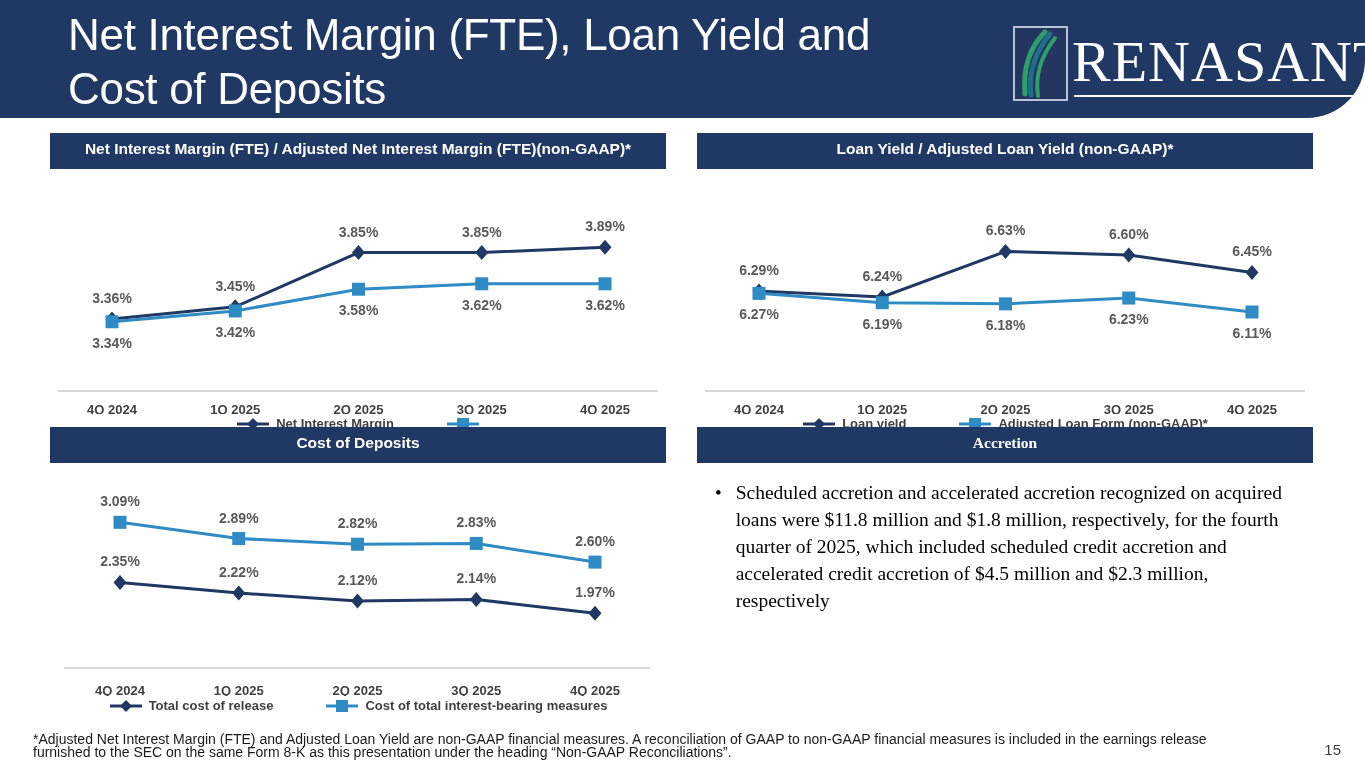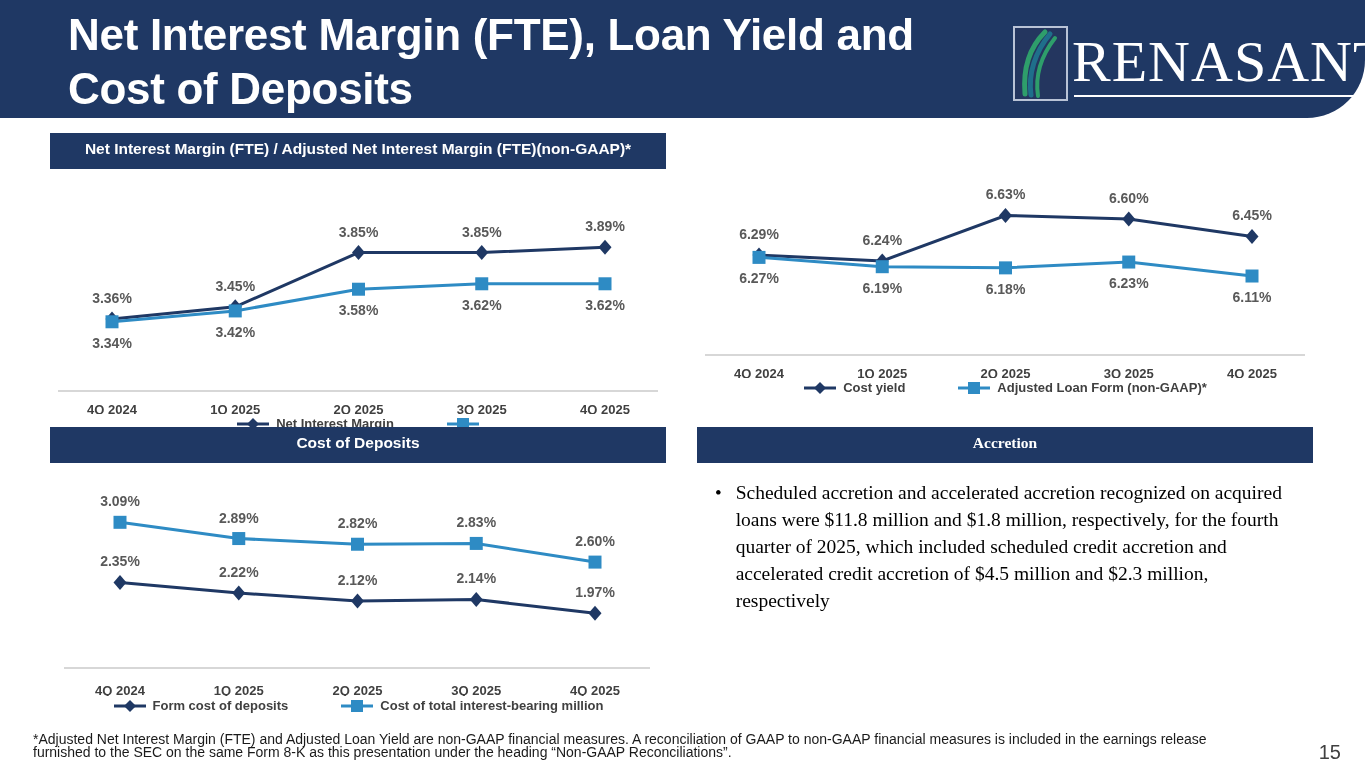--- a/index.html
+++ b/index.html
@@ -11,21 +11,21 @@
     -webkit-font-smoothing:antialiased;
   }
   
   .header{
     position:absolute;left:0;top:0;width:1365px;height:118px;
     background:#1F3864;
     border-bottom-right-radius:58px;
   }
   .slide-title{
     position:absolute;left:68px;top:8px;width:900px;
-    color:#ffffff;font-size:44px;line-height:54px;font-weight:bold;
+    color:#ffffff;font-size:44px;line-height:54px;font-weight:normal;
     letter-spacing:-0.3px;
   }
   
   .logo{
     position:absolute;left:1013px;top:26px;
     display:flex;align-items:center;
   }
   .logo-mark{
     width:55px;height:75px;background:#24365f;
     border:2px solid #b9c3d6;box-sizing:border-box;
@@ -69,21 +69,21 @@
   }
   .bullet-row{display:flex;gap:14px;}
   .bullet-dot{font-size:19px;line-height:27px;flex:none;}
   
   .footnote{
     position:absolute;left:33px;top:733px;width:1220px;
     font-size:14px;line-height:13px;color:#1a1a1a;
   }
   .pagenum{
     position:absolute;right:24px;top:741px;
-    font-size:20px;color:#404040;
+    font-size:15px;color:#404040;
   }
 </style>
 </head>
 <body>
 
 <div class="header"></div>
 <div class="slide-title">Net Interest Margin (FTE), Loan Yield and Cost of Deposits</div>
 
 <div class="logo">
   <div class="logo-mark">
@@ -144,20 +144,21 @@
         <svg width="34" height="12">
           <line x1="1" y1="6" x2="33" y2="6" stroke="#2E8BC4" stroke-width="3"></line>
           <rect x="11" y="0" width="12" height="12" fill="#2E8BC4"></rect>
         </svg>
       </div>
     </div>
   </div>
 </div>
 
 <div class="panel" style="left:697px;top:133px;width:616px;">
+  <div class="panel-head">Loan Yield / Adjusted Loan Yield (non-GAAP)*</div>
   <div class="panel-body">
     <svg id="svg-loan-yield" width="616" height="245">
         <line x1="8" y1="222" x2="608" y2="222" stroke="#b0b0b0" stroke-width="1.2"></line>
         <polyline points="62,122.05970149253729 185.25,127.88059701492533 308.5,82.47761194029849 431.75,85.97014925373136 555,103.43283582089548" fill="none" stroke="#1F3864" stroke-width="3"></polyline>
         <polygon points="62,114.55970149253729 68.5,122.05970149253729 62,129.55970149253727 55.5,122.05970149253729" fill="#1F3864"></polygon>
         <text x="62" y="106.05970149253729" text-anchor="middle" class="dlabel">6.29%</text>
         <polygon points="185.25,120.38059701492533 191.75,127.88059701492533 185.25,135.38059701492534 178.75,127.88059701492533" fill="#1F3864"></polygon>
         <text x="185.25" y="111.88059701492533" text-anchor="middle" class="dlabel">6.24%</text>
         <polygon points="308.5,74.97761194029849 315,82.47761194029849 308.5,89.97761194029849 302,82.47761194029849" fill="#1F3864"></polygon>
         <text x="308.5" y="66.47761194029849" text-anchor="middle" class="dlabel">6.63%</text>
@@ -181,21 +182,21 @@
         <text x="308.5" y="245" text-anchor="middle" class="axis-label">2Q 2025</text>
         <text x="431.75" y="245" text-anchor="middle" class="axis-label">3Q 2025</text>
         <text x="555" y="245" text-anchor="middle" class="axis-label">4Q 2025</text>
       </svg>
     <div class="legend-row">
       <div class="legend-item">
         <svg width="34" height="12">
           <line x1="1" y1="6" x2="33" y2="6" stroke="#1F3864" stroke-width="3"></line>
           <polygon points="17,0 23,6 17,12 11,6" fill="#1F3864"></polygon>
         </svg>
-        <span class="legend-text">Cost yield</span>
+        <span class="legend-text">Loan yield</span>
       </div>
       <div class="legend-item">
         <svg width="34" height="12">
           <line x1="1" y1="6" x2="33" y2="6" stroke="#2E8BC4" stroke-width="3"></line>
           <rect x="11" y="0" width="12" height="12" fill="#2E8BC4"></rect>
         </svg>
         <span class="legend-text">Adjusted Loan Form (non-GAAP)*</span>
       </div>
     </div>
   </div>
@@ -233,28 +234,28 @@
         <text x="307.5" y="232" text-anchor="middle" class="axis-label">2Q 2025</text>
         <text x="426.25" y="232" text-anchor="middle" class="axis-label">3Q 2025</text>
         <text x="545" y="232" text-anchor="middle" class="axis-label">4Q 2025</text>
       </svg>
     <div class="legend-row">
       <div class="legend-item">
         <svg width="34" height="12">
           <line x1="1" y1="6" x2="33" y2="6" stroke="#1F3864" stroke-width="3"></line>
           <polygon points="17,0 23,6 17,12 11,6" fill="#1F3864"></polygon>
         </svg>
-        <span class="legend-text">Form cost of deposits</span>
+        <span class="legend-text">Total cost of release</span>
       </div>
       <div class="legend-item">
         <svg width="34" height="12">
           <line x1="1" y1="6" x2="33" y2="6" stroke="#2E8BC4" stroke-width="3"></line>
           <rect x="11" y="0" width="12" height="12" fill="#2E8BC4"></rect>
         </svg>
-        <span class="legend-text">Cost of total interest-bearing million</span>
+        <span class="legend-text">Cost of total interest-bearing measures</span>
       </div>
     </div>
   </div>
 </div>
 
 <div class="panel" style="left:697px;top:427px;width:616px;font-family:Liberation Serif, serif;">
   <div class="panel-head">Accretion</div>
   <div class="panel-body accretion-body">
     <div class="bullet-row">
       <span class="bullet-dot">•</span>

